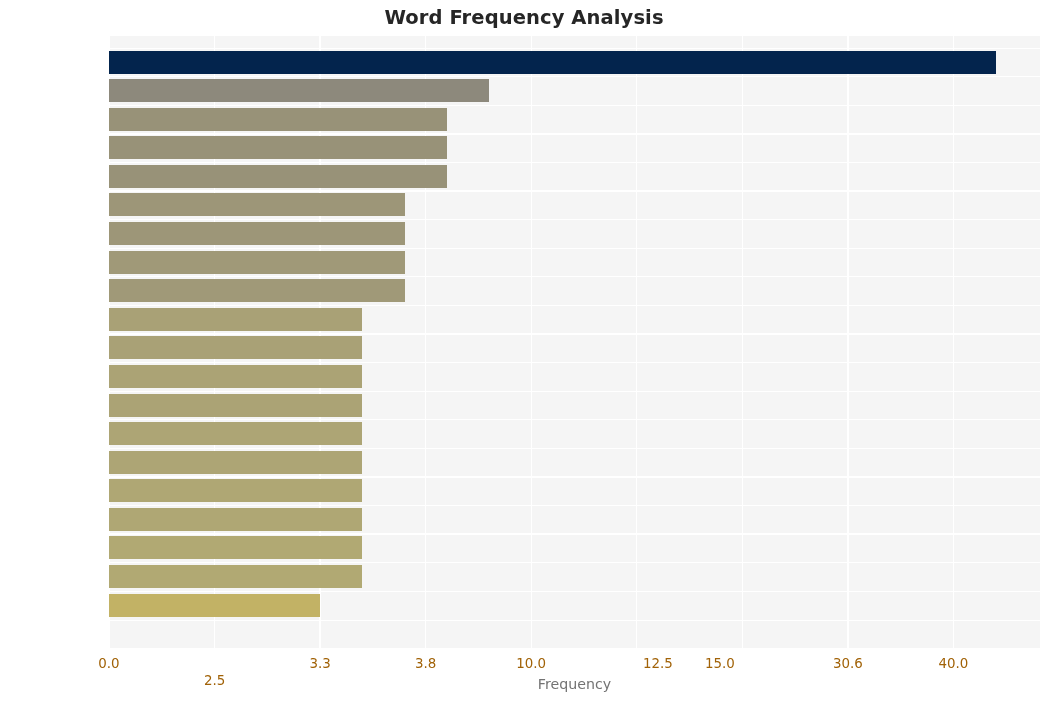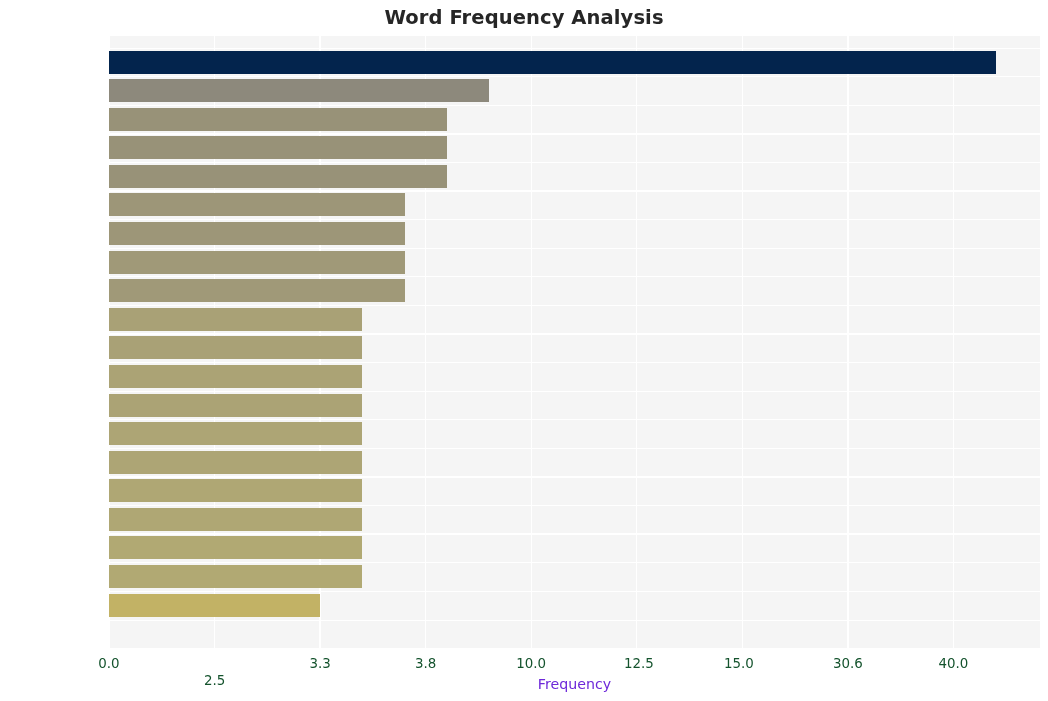--- a/index.html
+++ b/index.html
@@ -72,30 +72,30 @@
     width: 1048px;
     height: 53px;
   }
   .xtick-label {
     position: absolute;
     top: 8px;
     width: 80px;
     margin-left: -40px;
     text-align: center;
     font-size: 13.4px;
-    color: #14532d;
+    color: #a16207;
   }
   #xaxis-title {
     position: absolute;
     left: 109px;
     top: 28px;
     width: 931px;
     text-align: center;
     font-size: 14.2px;
-    color: #6d28d9;
+    color: #737373;
   }
 </style>
 </head>
 <body>
 
 <div id="figure">
 
   <div id="chart-title">Word Frequency Analysis</div>
 
   <div id="plot-area">
@@ -159,21 +159,21 @@
 
   <div id="ylabels-layer"></div>
 
   <div id="xlabels-layer">
     <div id="xticks">
         <div class="xtick-label" style="left: 109px;">0.0</div>
         <div class="xtick-label" style="left: 214.556px; margin-top: 17px;">2.5</div>
         <div class="xtick-label" style="left: 320.111px;">3.3</div>
         <div class="xtick-label" style="left: 425.667px;">3.8</div>
         <div class="xtick-label" style="left: 531.222px;">10.0</div>
-        <div class="xtick-label" style="left: 639px;">12.5</div>
-        <div class="xtick-label" style="left: 739px;">15.0</div>
+        <div class="xtick-label" style="left: 658px;">12.5</div>
+        <div class="xtick-label" style="left: 720px;">15.0</div>
         <div class="xtick-label" style="left: 847.889px;">30.6</div>
         <div class="xtick-label" style="left: 953.444px;">40.0</div>
       </div>
     <div id="xaxis-title">Frequency</div>
   </div>
 
 </div>
 
 </body></html>

